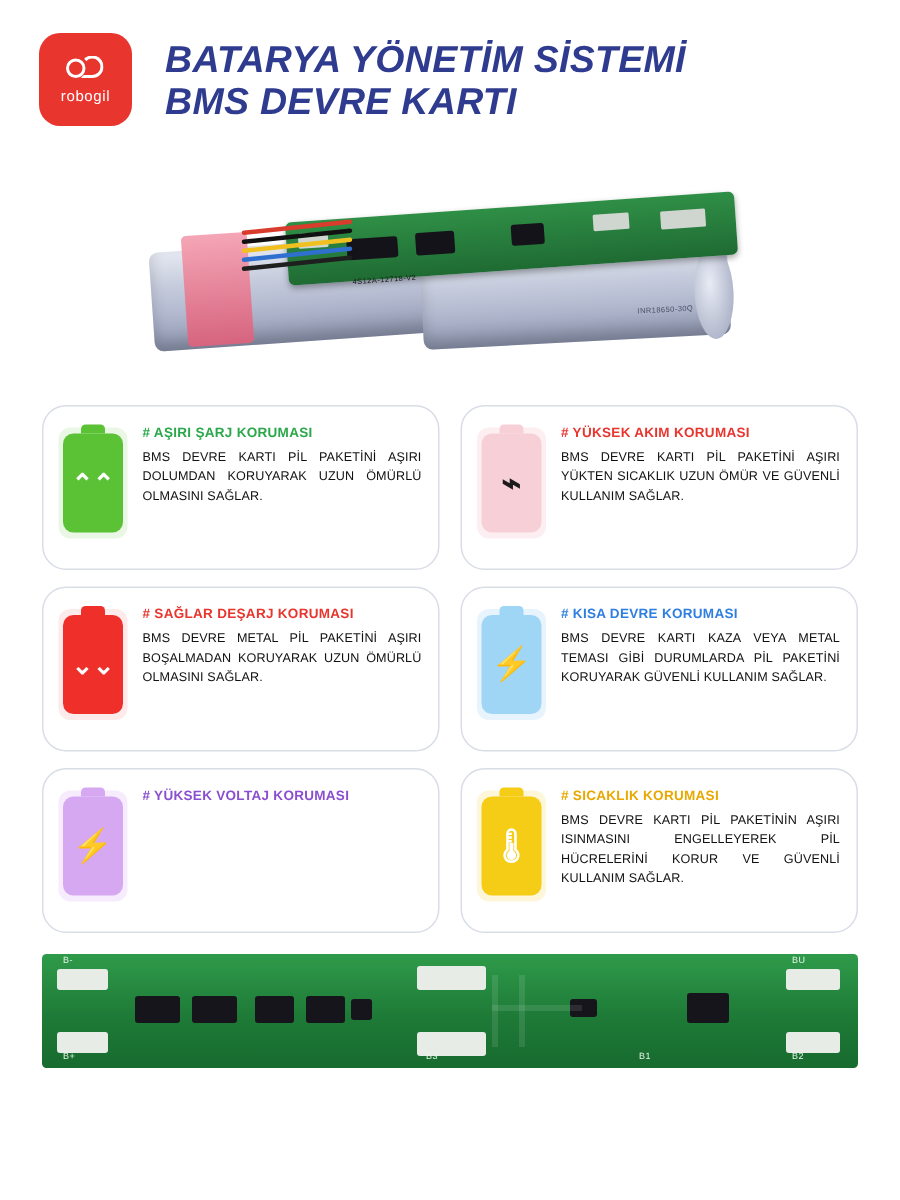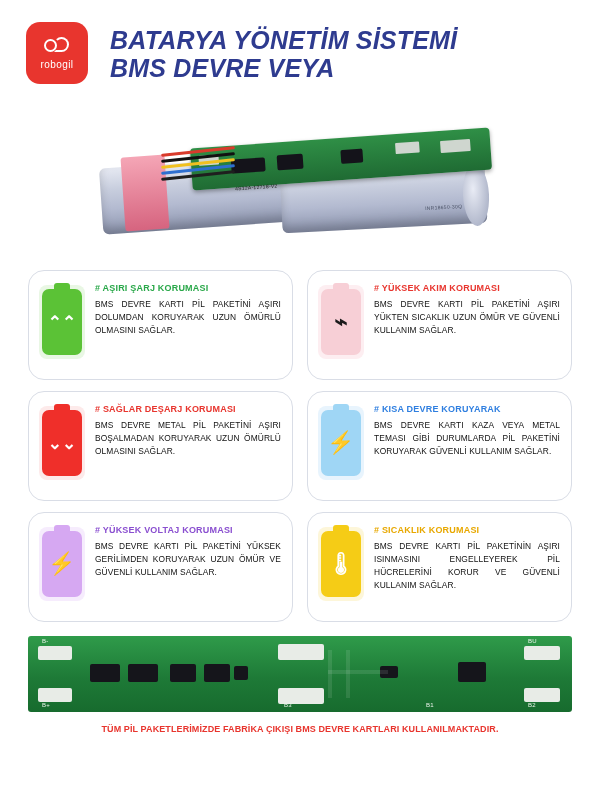--- a/index.html
+++ b/index.html
@@ -258,21 +258,21 @@
   <div class="header">
     <div class="logo-box">
       <div class="logo-mark">
         <div class="c1"></div>
           <div class="c2"></div>
       </div>
       <div class="logo-text">robogil</div>
     </div>
     <div class="title-block">
       <div class="title-line">BATARYA YÖNETİM SİSTEMİ</div>
-      <div class="title-line">BMS DEVRE VEYA</div>
+      <div class="title-line">BMS DEVRE KARTI</div>
     </div>
   </div>
 
   <div class="photo-wrap">
     <div class="battery-photo">
       <div class="cell a"></div>
       <div class="cell b"></div>
       <div class="cell-wrap"></div>
       <div class="cell-end"></div>
       <div class="pcb">
@@ -333,34 +333,33 @@
       </div>
     </div>
 
     <div class="card">
       <div class="icon-tile" style="background:#e8f4fd">
         <div class="bat" style="background:#9fd6f5">
           <span class="glyph" style="color:#2b2b2b">⚡</span>
         </div>
       </div>
       <div class="card-body">
-        <div class="card-title" style="color:#2f7fe0"># KISA DEVRE KORUYARAK</div>
+        <div class="card-title" style="color:#2f7fe0"># KISA DEVRE KORUMASI</div>
         <div class="card-text">BMS DEVRE KARTI KAZA VEYA METAL TEMASI GİBİ DURUMLARDA PİL PAKETİNİ KORUYARAK GÜVENLİ KULLANIM SAĞLAR.</div>
       </div>
     </div>
 
     <div class="card">
       <div class="icon-tile" style="background:#f6ecfd">
         <div class="bat" style="background:#d6a8f2">
           <span class="glyph" style="color:#7b3fc4">⚡</span>
         </div>
       </div>
       <div class="card-body">
         <div class="card-title" style="color:#8a4fd0"># YÜKSEK VOLTAJ KORUMASI</div>
-        <div class="card-text">BMS DEVRE KARTI PİL PAKETİNİ YÜKSEK GERİLİMDEN KORUYARAK UZUN ÖMÜR VE GÜVENLİ KULLANIM SAĞLAR.</div>
       </div>
     </div>
 
     <div class="card">
       <div class="icon-tile" style="background:#fdf6d9">
         <div class="bat" style="background:#f5cc16">
           <span class="glyph" style="color:#ffffff">🌡</span>
         </div>
       </div>
       <div class="card-body">
@@ -389,15 +388,14 @@
     <div class="trace" style="left:318px; top:14px; width:4px; height:48px;"></div>
     <div class="trace" style="left:300px; top:34px; width:60px; height:4px;"></div>
     <div class="bsilk" style="left:14px; top:2px;">B-</div>
     <div class="bsilk" style="left:14px; top:66px;">B+</div>
     <div class="bsilk" style="left:256px; top:66px;">B3</div>
     <div class="bsilk" style="left:500px; top:2px;">BU</div>
     <div class="bsilk" style="left:500px; top:66px;">B2</div>
     <div class="bsilk" style="left:398px; top:66px;">B1</div>
   </div>
 
-  <div class="board-caption">TÜM PİL PAKETLERİMİZDE FABRİKA ÇIKIŞI BMS DEVRE KARTLARI KULLANILMAKTADIR.</div>
 
 </div>
 
 </body></html>

